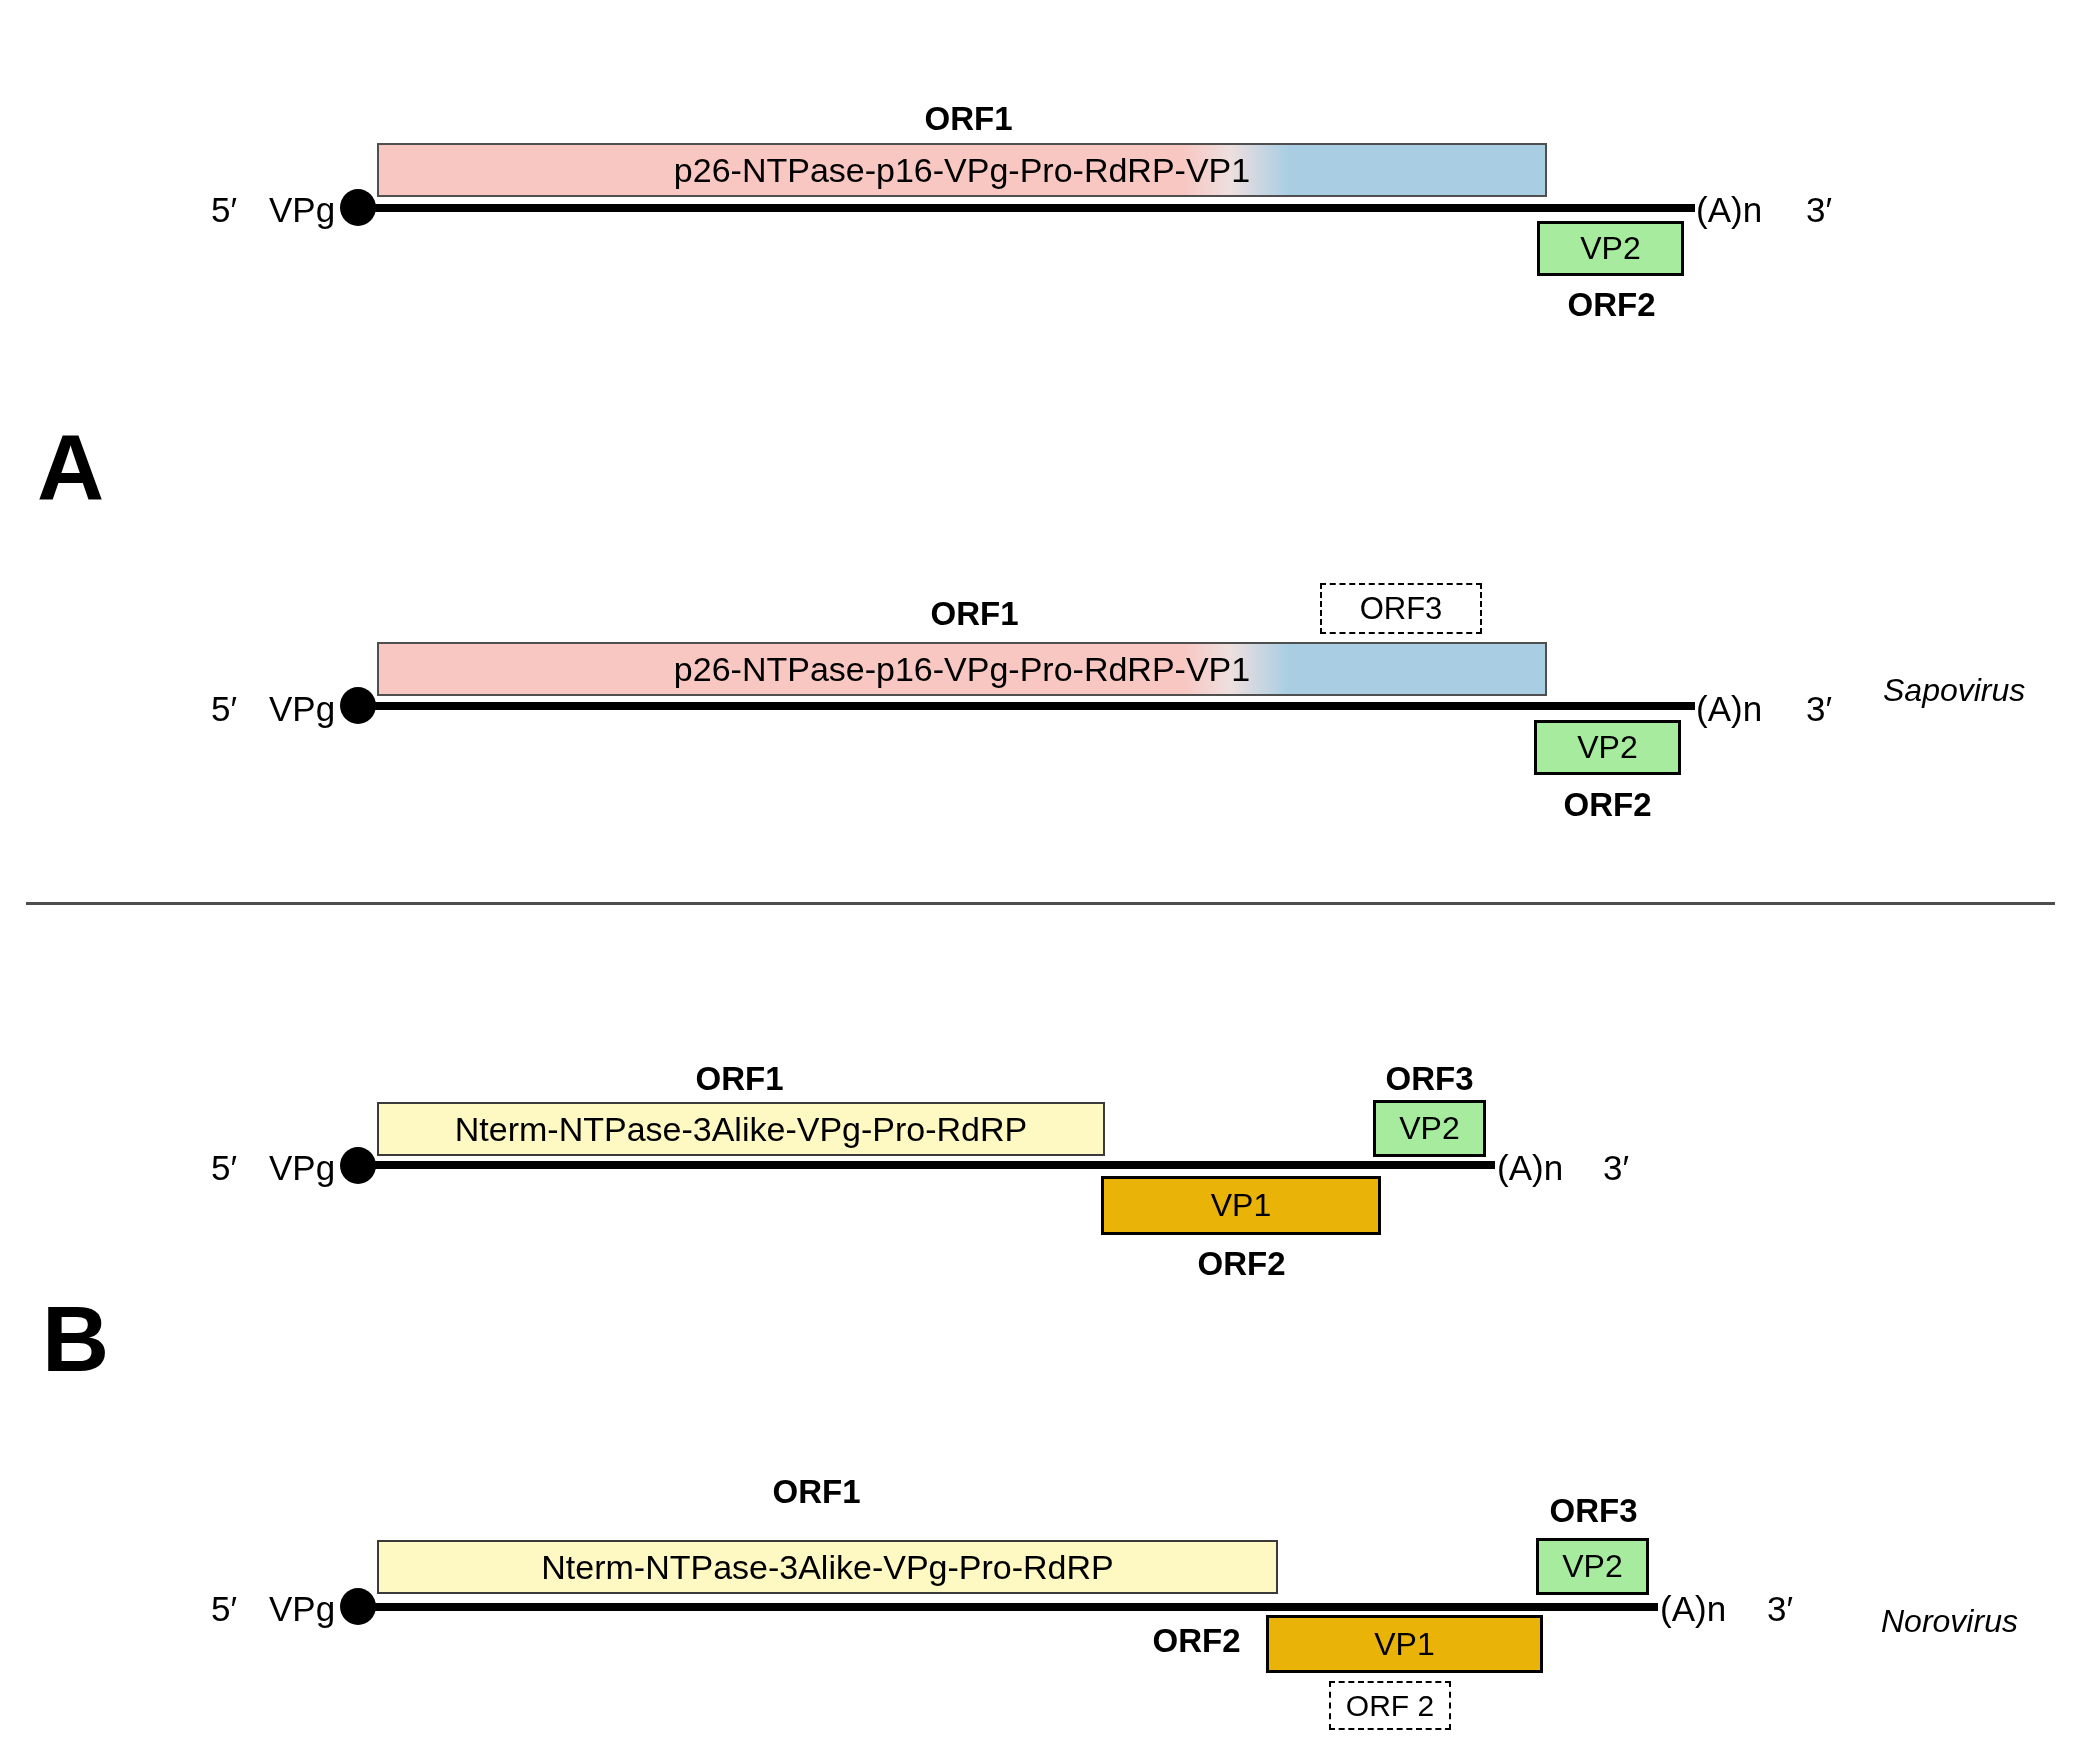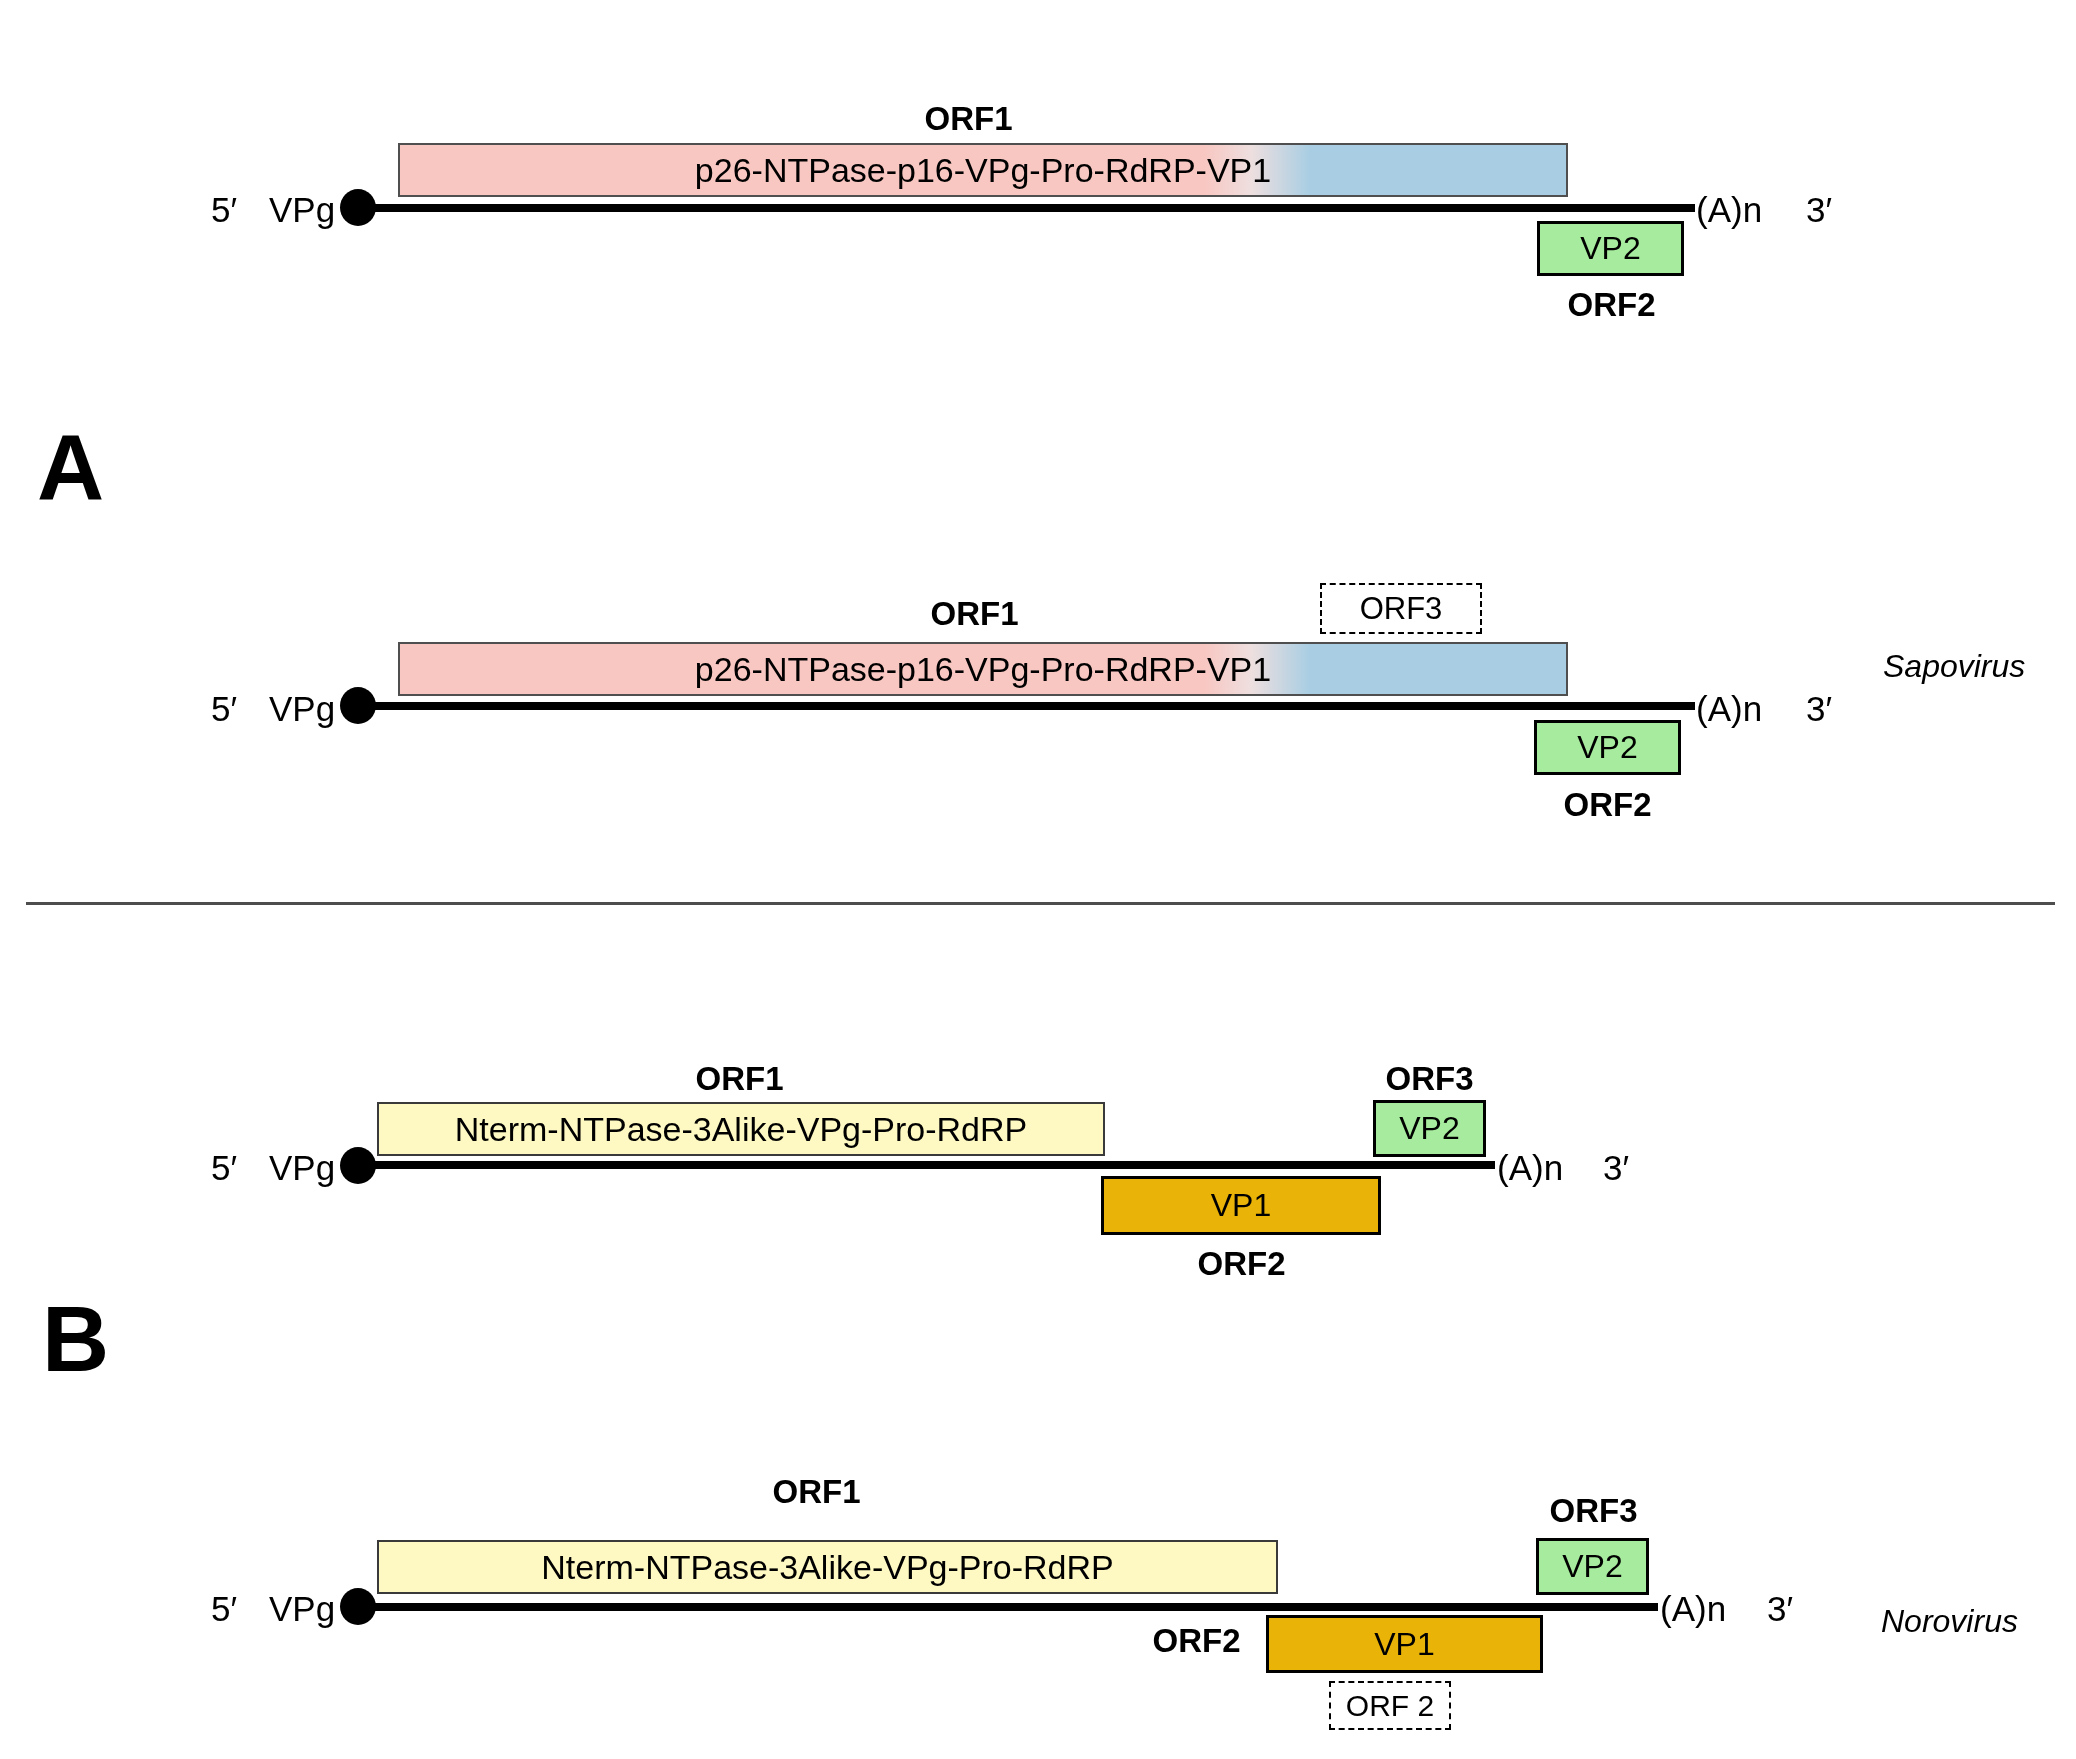--- a/index.html
+++ b/index.html
@@ -6,21 +6,21 @@
   .fig{position:relative;width:2077px;height:1759px;background:#ffffff;
        font-family:"Liberation Sans",sans-serif;color:#000;overflow:hidden;}
   .abs{position:absolute;}
   .panel-letter{font-size:93px;font-weight:700;line-height:1;}
   .orf-label{font-size:33px;font-weight:700;text-align:center;}
   .prime{font-size:35px;}
   .gline{background:#000000;height:8.4px;}
   .dot{width:36px;height:37px;border-radius:50%;background:#000000;}
   .box{box-sizing:border-box;display:flex;align-items:center;justify-content:center;}
   .orf1-grad{border:2.6px solid #4f4f4f;font-size:34px;
-    background:linear-gradient(90deg,#f8c7c2 0%,#f8c7c2 69%,#eedfdf 73%,#a9cee3 78%,#a9cee3 100%);margin-left:21px;}
+    background:linear-gradient(90deg,#f8c7c2 0%,#f8c7c2 69%,#eedfdf 73%,#a9cee3 78%,#a9cee3 100%);}
   .orf1-pink{border:2.6px solid #3a3a3a;font-size:34px;background:#fef9c3;}
   .vp2-box{border:3.2px solid #000000;font-size:32px;background:#a7ec9e;}
   .vp1-box{border:3.2px solid #000000;font-size:32px;background:#eab308;}
   .dashed-box{border:2.6px dashed #000000;font-size:31px;background:#ffffff;}
   .virus-list{font-size:32px;font-style:italic;line-height:57px;white-space:nowrap;}
   .virus-single{font-size:32px;font-style:italic;white-space:nowrap;}
   .divider{background:#4d4d4d;height:3.2px;}
 </style>
 </head>
 <body>
@@ -54,21 +54,21 @@
   <div class="abs gline" style="left:359px;top:702px;width:1336px;"></div>
   <div class="abs dot" style="left:340px;top:687px;"></div>
   <div class="abs prime" style="left:211px;top:689px;">5′</div>
   <div class="abs prime" style="left:269px;top:689px;">VPg</div>
   <div class="abs prime" style="left:1696px;top:689px;">(A)n</div>
   <div class="abs prime" style="left:1806px;top:689px;">3′</div>
   <div class="abs box vp2-box" style="left:1534px;top:720px;width:147px;height:55px;">
     <span>VP2</span>
   </div>
   <div class="abs orf-label" style="left:1543px;top:786px;width:129px;">ORF2</div>
-  <div class="abs virus-single" style="left:1883px;top:648px;">Sapovirus</div>
+  <div class="abs virus-single" style="left:1883px;top:672px;">Sapovirus</div>
 
   <div class="abs divider" style="left:26px;top:902px;width:2029px;"></div>
 
   <div class="abs panel-letter" style="left:42px;top:1293px;">B</div>
 
   <div class="abs orf-label" style="left:675px;top:1060px;width:129px;">ORF1</div>
   <div class="abs orf-label" style="left:1365px;top:1060px;width:129px;">ORF3</div>
   <div class="abs box orf1-pink" style="left:377px;top:1102px;width:728px;height:54px;">
     <span>Nterm-NTPase-3Alike-VPg-Pro-RdRP</span>
   </div>

